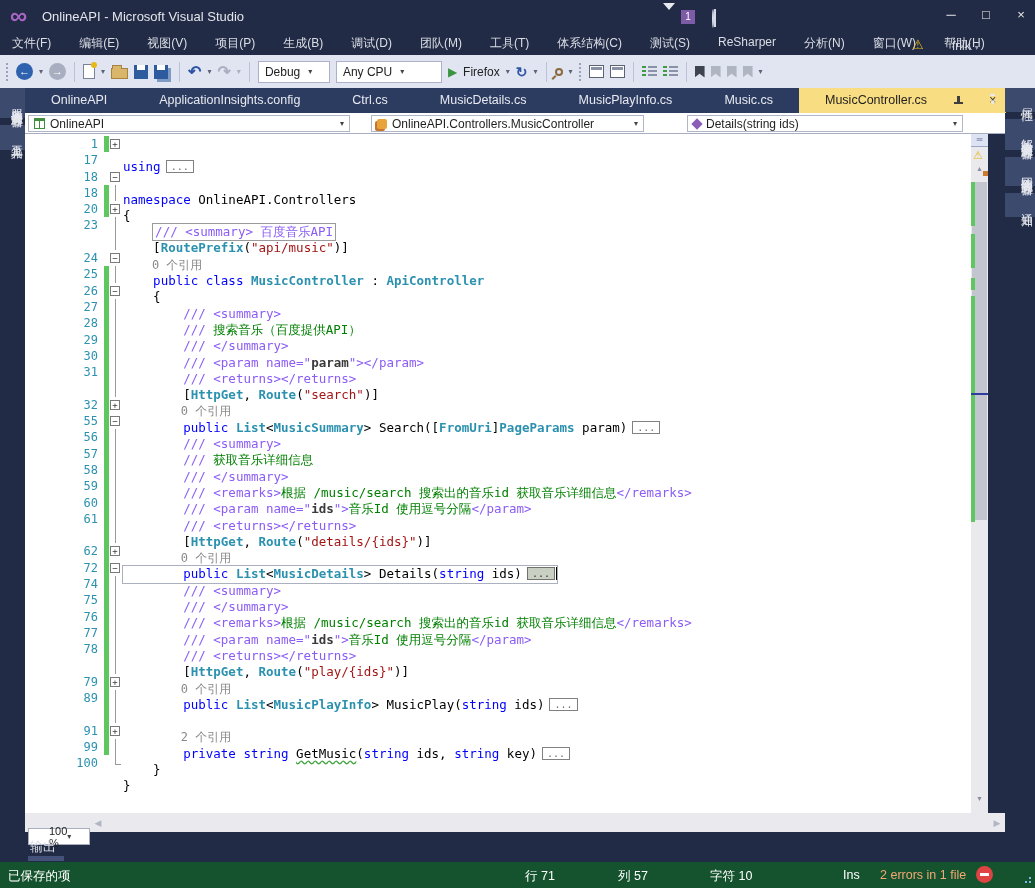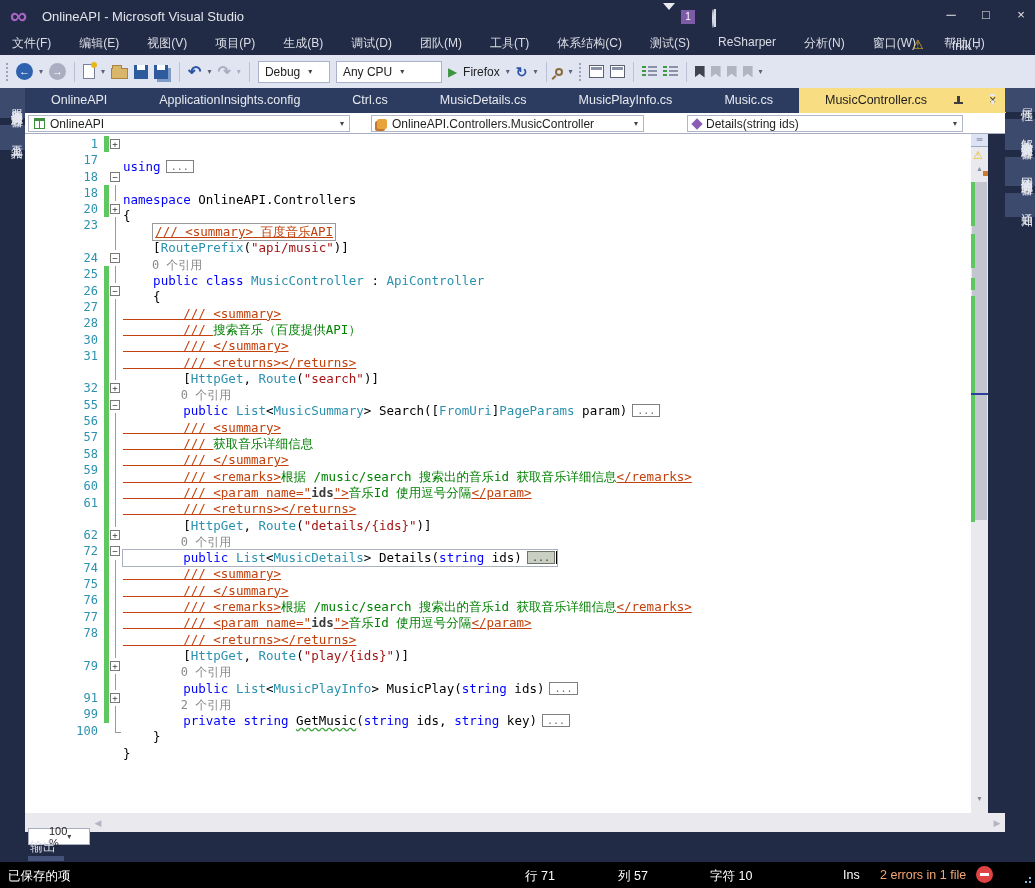--- a/index.html
+++ b/index.html
@@ -98,22 +98,22 @@
   .outl { width:14px; position:relative; }
   .outl.line::before { content:""; position:absolute; left:6px; top:0; bottom:0; border-left:1px solid #9A9A9A; }
   .outl.e::before { content:""; position:absolute; left:6px; top:0; height:9px; width:5px;
                     border-left:1px solid #9A9A9A; border-bottom:1px solid #9A9A9A; }
   .foldbox { position:absolute; left:1px; top:3px; width:10px; height:10px; border:1px solid #7A7A7A; background:#fff;
              font-size:9px; line-height:8px; text-align:center; color:#3A3A3A; }
   .codecell { flex:1; color:#000;margin-top:23px; }
   .lw { display:inline-block; }
   .lw.cur { outline:1px solid #AAB0BE; }
   .lw.wrapbox { outline:1px solid #9A9A9A; padding:0 2px; }
-  .tk-kw { color:#0000FF; } .tk-ty { color:#2B91AF; } .tk-st { color:#A31515; }
-  .tk-doc { color:#c2410c;text-decoration:underline; } .tk-dc { color:#008000; } .tk-pl { color:#000; }
+  .tk-kw { color:#0000FF; } .tk-ty { color:#2B91AF;font-weight:bold; } .tk-st { color:#A31515; }
+  .tk-doc { color:#8b5cf6; } .tk-dc { color:#008000; } .tk-pl { color:#000; }
   .tk-db { color:#3A3A3A; font-weight:bold; }
   .tk-lens { color:#8A8A8A; font-size:12px; }
   .tk-sq { color:#000; text-decoration-line:underline; text-decoration-style:wavy; text-decoration-color:#3FA33F; text-underline-offset:2px; }
   .pillbox { display:inline-block; border:1px solid #808080; color:#707070; font-size:10px; line-height:11px;
              padding:0 4px; margin-left:5px; vertical-align:1px; background:#fff; }
   .pillbox.sel { background:#C9D0C3; border-color:#6E746A; color:#333; }
   .caretbar { display:inline-block; width:1.5px; height:13px; background:#000; vertical-align:-2px; margin-left:1px; }
 
   
   .vscroll { position:absolute; right:0; top:0; width:17px; height:679px; background:#EAEAEE; }
@@ -133,21 +133,21 @@
   .zoombox { margin-left:3px; width:62px; height:17px; background:#fff; border:1px solid #A8ADC0; font-size:11px;
              display:flex; align-items:center; padding:0 20px; color:#222;margin-top:28px; }
   .zoombox .ca { margin-left:auto; font-size:8px; color:#444; }
   .harrow { width:16px; text-align:center; font-size:9px; color:#B2B6C2; }
   .htrack { flex:1; }
 
   .outputstrip { position:absolute; left:0; top:832px; width:100%; height:30px;text-align:center; }
   .outlabel { position:absolute; left:30px; top:6px; font-size:13px; color:#DADCE4; }
   .outind { position:absolute; left:28px; top:24px; width:36px; height:5px; background:#44527A; }
 
-  .statusbar { position:absolute; left:0; top:862px; width:100%; height:26px; background:#000000; color:#fff; font-size:12.5px; }
+  .statusbar { position:absolute; left:0; top:862px; width:100%; height:26px; background:#14532d; color:#fff; font-size:12.5px; }
   .sb { position:absolute; top:6px; }
   .sb-err { color:#F5A873; }
   .sb-errico { position:absolute; left:976px; top:4px; width:17px; height:17px; border-radius:50%; background:#E04343; }
   .sb-errico::after { content:""; position:absolute; left:4px; top:7px; width:9px; height:3px; background:#fff; }
   .sb-grip { position:absolute; right:3px; top:14px; width:8px; height:8px;
              background:radial-gradient(circle 1px at 2px 6px,#7AB8E8 99%,transparent), radial-gradient(circle 1px at 6px 6px,#7AB8E8 99%,transparent), radial-gradient(circle 1px at 6px 2px,#7AB8E8 99%,transparent); }
 
   
   .lstrip { position:absolute; left:0; top:88px; width:25px; height:724px; }
   .rstrip { position:absolute; right:0; top:88px; width:30px; height:800px; }
@@ -276,20 +276,21 @@
         <div class="coderow"><span class="gl"></span><span class="lnum">18</span><span class="chg"></span><span class="outl"><span class="foldbox">−</span></span><span class="codecell"><span class="lw"><span class="tk tk-kw">namespace</span><span class="tk tk-pl"> OnlineAPI.Controllers</span></span></span></div>
         <div class="coderow"><span class="gl"></span><span class="lnum">18</span><span class="chg on"></span><span class="outl line"></span><span class="codecell"><span class="lw"><span class="tk tk-pl">{</span></span></span></div>
         <div class="coderow"><span class="gl"></span><span class="lnum">20</span><span class="chg on"></span><span class="outl"><span class="foldbox">+</span></span><span class="codecell"><span class="tk tk-pl">    </span><span class="lw wrapbox"><span class="tk tk-doc">/// &lt;summary&gt; 百度音乐API</span></span></span></div>
         <div class="coderow"><span class="gl"></span><span class="lnum">23</span><span class="chg"></span><span class="outl line"></span><span class="codecell"><span class="lw"><span class="tk tk-pl">    [</span><span class="tk tk-ty">RoutePrefix</span><span class="tk tk-pl">(</span><span class="tk tk-st">"api/music"</span><span class="tk tk-pl">)]</span></span></span></div>
         <div class="coderow"><span class="gl"></span><span class="lnum"></span><span class="chg"></span><span class="outl line"></span><span class="codecell"><span class="lw"><span class="tk tk-lens">    0 个引用</span></span></span></div>
         <div class="coderow"><span class="gl"></span><span class="lnum">24</span><span class="chg"></span><span class="outl"><span class="foldbox">−</span></span><span class="codecell"><span class="lw"><span class="tk tk-kw">    public</span><span class="tk tk-pl"> </span><span class="tk tk-kw">class</span><span class="tk tk-pl"> </span><span class="tk tk-ty">MusicController</span><span class="tk tk-pl"> : </span><span class="tk tk-ty">ApiController</span></span></span></div>
         <div class="coderow"><span class="gl"></span><span class="lnum">25</span><span class="chg on"></span><span class="outl line"></span><span class="codecell"><span class="lw"><span class="tk tk-pl">    {</span></span></span></div>
         <div class="coderow"><span class="gl"></span><span class="lnum">26</span><span class="chg on"></span><span class="outl"><span class="foldbox">−</span></span><span class="codecell"><span class="lw"><span class="tk tk-doc">        /// &lt;summary&gt;</span></span></span></div>
         <div class="coderow"><span class="gl"></span><span class="lnum">27</span><span class="chg on"></span><span class="outl line"></span><span class="codecell"><span class="lw"><span class="tk tk-doc">        /// </span><span class="tk tk-dc">搜索音乐（百度提供API）</span></span></span></div>
         <div class="coderow"><span class="gl"></span><span class="lnum">28</span><span class="chg on"></span><span class="outl line"></span><span class="codecell"><span class="lw"><span class="tk tk-doc">        /// &lt;/summary&gt;</span></span></span></div>
+        <div class="coderow"><span class="gl"></span><span class="lnum">29</span><span class="chg on"></span><span class="outl line"></span><span class="codecell"><span class="lw"><span class="tk tk-doc">        /// &lt;param name="</span><span class="tk tk-db">param</span><span class="tk tk-doc">"&gt;&lt;/param&gt;</span></span></span></div>
         <div class="coderow"><span class="gl"></span><span class="lnum">30</span><span class="chg on"></span><span class="outl line"></span><span class="codecell"><span class="lw"><span class="tk tk-doc">        /// &lt;returns&gt;&lt;/returns&gt;</span></span></span></div>
         <div class="coderow"><span class="gl"></span><span class="lnum">31</span><span class="chg on"></span><span class="outl line"></span><span class="codecell"><span class="lw"><span class="tk tk-pl">        [</span><span class="tk tk-ty">HttpGet</span><span class="tk tk-pl">, </span><span class="tk tk-ty">Route</span><span class="tk tk-pl">(</span><span class="tk tk-st">"search"</span><span class="tk tk-pl">)]</span></span></span></div>
         <div class="coderow"><span class="gl"></span><span class="lnum"></span><span class="chg on"></span><span class="outl line"></span><span class="codecell"><span class="lw"><span class="tk tk-lens">        0 个引用</span></span></span></div>
         <div class="coderow"><span class="gl"></span><span class="lnum">32</span><span class="chg on"></span><span class="outl"><span class="foldbox">+</span></span><span class="codecell"><span class="lw"><span class="tk tk-kw">        public</span><span class="tk tk-pl"> </span><span class="tk tk-ty">List</span><span class="tk tk-pl">&lt;</span><span class="tk tk-ty">MusicSummary</span><span class="tk tk-pl">&gt; Search([</span><span class="tk tk-ty">FromUri</span><span class="tk tk-pl">]</span><span class="tk tk-ty">PageParams</span><span class="tk tk-pl"> param)</span><span class="pillbox">...</span></span></span></div>
         <div class="coderow"><span class="gl"></span><span class="lnum">55</span><span class="chg on"></span><span class="outl"><span class="foldbox">−</span></span><span class="codecell"><span class="lw"><span class="tk tk-doc">        /// &lt;summary&gt;</span></span></span></div>
         <div class="coderow"><span class="gl"></span><span class="lnum">56</span><span class="chg on"></span><span class="outl line"></span><span class="codecell"><span class="lw"><span class="tk tk-doc">        /// </span><span class="tk tk-dc">获取音乐详细信息</span></span></span></div>
         <div class="coderow"><span class="gl"></span><span class="lnum">57</span><span class="chg on"></span><span class="outl line"></span><span class="codecell"><span class="lw"><span class="tk tk-doc">        /// &lt;/summary&gt;</span></span></span></div>
         <div class="coderow"><span class="gl"></span><span class="lnum">58</span><span class="chg on"></span><span class="outl line"></span><span class="codecell"><span class="lw"><span class="tk tk-doc">        /// &lt;remarks&gt;</span><span class="tk tk-dc">根据 /music/search 搜索出的音乐id 获取音乐详细信息</span><span class="tk tk-doc">&lt;/remarks&gt;</span></span></span></div>
         <div class="coderow"><span class="gl"></span><span class="lnum">59</span><span class="chg on"></span><span class="outl line"></span><span class="codecell"><span class="lw"><span class="tk tk-doc">        /// &lt;param name="</span><span class="tk tk-db">ids</span><span class="tk tk-doc">"&gt;</span><span class="tk tk-dc">音乐Id 使用逗号分隔</span><span class="tk tk-doc">&lt;/param&gt;</span></span></span></div>
         <div class="coderow"><span class="gl"></span><span class="lnum">60</span><span class="chg on"></span><span class="outl line"></span><span class="codecell"><span class="lw"><span class="tk tk-doc">        /// &lt;returns&gt;&lt;/returns&gt;</span></span></span></div>
@@ -297,20 +298,21 @@
         <div class="coderow"><span class="gl"></span><span class="lnum"></span><span class="chg on"></span><span class="outl line"></span><span class="codecell"><span class="lw"><span class="tk tk-lens">        0 个引用</span></span></span></div>
         <div class="coderow"><span class="gl"></span><span class="lnum">62</span><span class="chg on"></span><span class="outl"><span class="foldbox">+</span></span><span class="codecell"><span class="lw cur"><span class="tk tk-kw">        public</span><span class="tk tk-pl"> </span><span class="tk tk-ty">List</span><span class="tk tk-pl">&lt;</span><span class="tk tk-ty">MusicDetails</span><span class="tk tk-pl">&gt; Details(</span><span class="tk tk-kw">string</span><span class="tk tk-pl"> ids)</span><span class="pillbox sel">...</span><span class="caretbar"></span></span></span></div>
         <div class="coderow"><span class="gl"></span><span class="lnum">72</span><span class="chg on"></span><span class="outl"><span class="foldbox">−</span></span><span class="codecell"><span class="lw"><span class="tk tk-doc">        /// &lt;summary&gt;</span></span></span></div>
         <div class="coderow"><span class="gl"></span><span class="lnum">74</span><span class="chg on"></span><span class="outl line"></span><span class="codecell"><span class="lw"><span class="tk tk-doc">        /// &lt;/summary&gt;</span></span></span></div>
         <div class="coderow"><span class="gl"></span><span class="lnum">75</span><span class="chg on"></span><span class="outl line"></span><span class="codecell"><span class="lw"><span class="tk tk-doc">        /// &lt;remarks&gt;</span><span class="tk tk-dc">根据 /music/search 搜索出的音乐id 获取音乐详细信息</span><span class="tk tk-doc">&lt;/remarks&gt;</span></span></span></div>
         <div class="coderow"><span class="gl"></span><span class="lnum">76</span><span class="chg on"></span><span class="outl line"></span><span class="codecell"><span class="lw"><span class="tk tk-doc">        /// &lt;param name="</span><span class="tk tk-db">ids</span><span class="tk tk-doc">"&gt;</span><span class="tk tk-dc">音乐Id 使用逗号分隔</span><span class="tk tk-doc">&lt;/param&gt;</span></span></span></div>
         <div class="coderow"><span class="gl"></span><span class="lnum">77</span><span class="chg on"></span><span class="outl line"></span><span class="codecell"><span class="lw"><span class="tk tk-doc">        /// &lt;returns&gt;&lt;/returns&gt;</span></span></span></div>
         <div class="coderow"><span class="gl"></span><span class="lnum">78</span><span class="chg on"></span><span class="outl line"></span><span class="codecell"><span class="lw"><span class="tk tk-pl">        [</span><span class="tk tk-ty">HttpGet</span><span class="tk tk-pl">, </span><span class="tk tk-ty">Route</span><span class="tk tk-pl">(</span><span class="tk tk-st">"play/{ids}"</span><span class="tk tk-pl">)]</span></span></span></div>
         <div class="coderow"><span class="gl"></span><span class="lnum"></span><span class="chg on"></span><span class="outl line"></span><span class="codecell"><span class="lw"><span class="tk tk-lens">        0 个引用</span></span></span></div>
         <div class="coderow"><span class="gl"></span><span class="lnum">79</span><span class="chg on"></span><span class="outl"><span class="foldbox">+</span></span><span class="codecell"><span class="lw"><span class="tk tk-kw">        public</span><span class="tk tk-pl"> </span><span class="tk tk-ty">List</span><span class="tk tk-pl">&lt;</span><span class="tk tk-ty">MusicPlayInfo</span><span class="tk tk-pl">&gt; MusicPlay(</span><span class="tk tk-kw">string</span><span class="tk tk-pl"> ids)</span><span class="pillbox">...</span></span></span></div>
+        <div class="coderow"><span class="gl"></span><span class="lnum">89</span><span class="chg on"></span><span class="outl line"></span><span class="codecell"><span class="lw"></span></span></div>
         <div class="coderow"><span class="gl"></span><span class="lnum"></span><span class="chg on"></span><span class="outl line"></span><span class="codecell"><span class="lw"><span class="tk tk-lens">        2 个引用</span></span></span></div>
         <div class="coderow"><span class="gl"></span><span class="lnum">91</span><span class="chg on"></span><span class="outl"><span class="foldbox">+</span></span><span class="codecell"><span class="lw"><span class="tk tk-kw">        private</span><span class="tk tk-pl"> </span><span class="tk tk-kw">string</span><span class="tk tk-pl"> </span><span class="tk tk-sq">GetMusic</span><span class="tk tk-pl">(</span><span class="tk tk-kw">string</span><span class="tk tk-pl"> ids, </span><span class="tk tk-kw">string</span><span class="tk tk-pl"> key)</span><span class="pillbox">...</span></span></span></div>
         <div class="coderow"><span class="gl"></span><span class="lnum">99</span><span class="chg on"></span><span class="outl line"></span><span class="codecell"><span class="lw"><span class="tk tk-pl">    }</span></span></span></div>
         <div class="coderow"><span class="gl"></span><span class="lnum">100</span><span class="chg"></span><span class="outl e"></span><span class="codecell"><span class="lw"><span class="tk tk-pl">}</span></span></span></div>
       </div>
     <div class="vscroll">
       <div class="vs-split">═</div>
       <div class="vs-warn">⚠</div>
       <div class="vs-up">▲</div>
       <div class="vs-thumb"></div>

